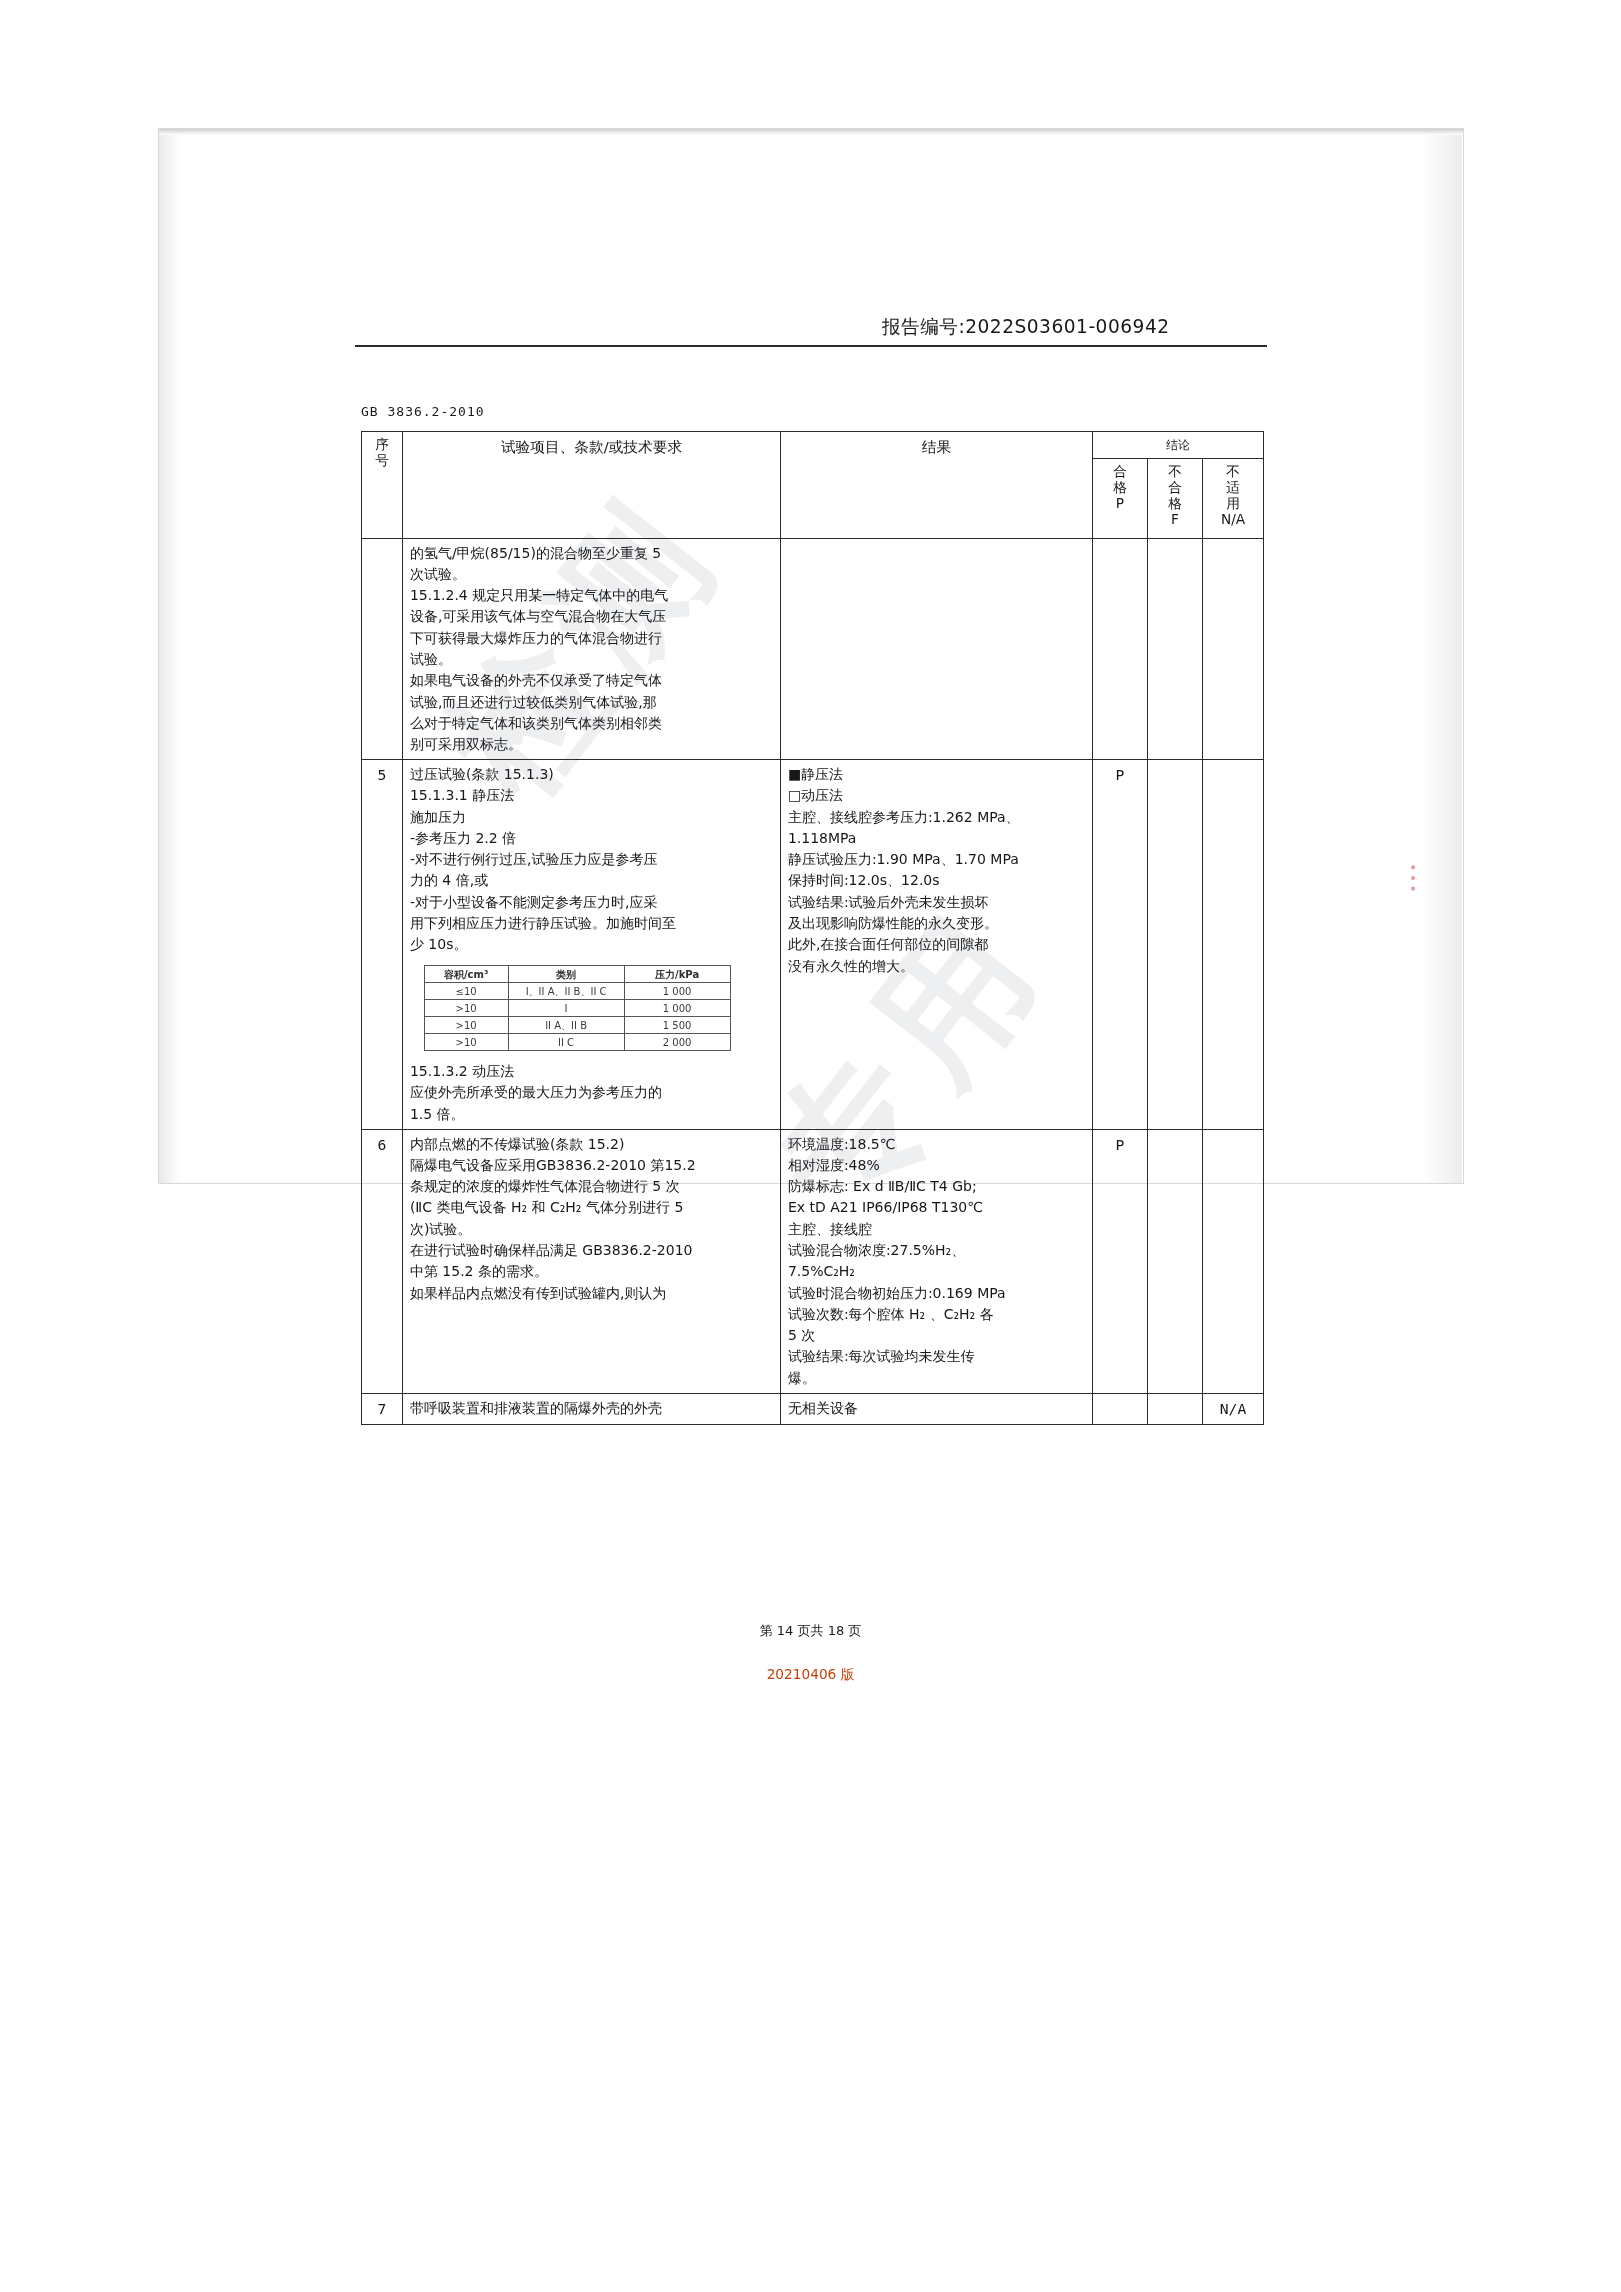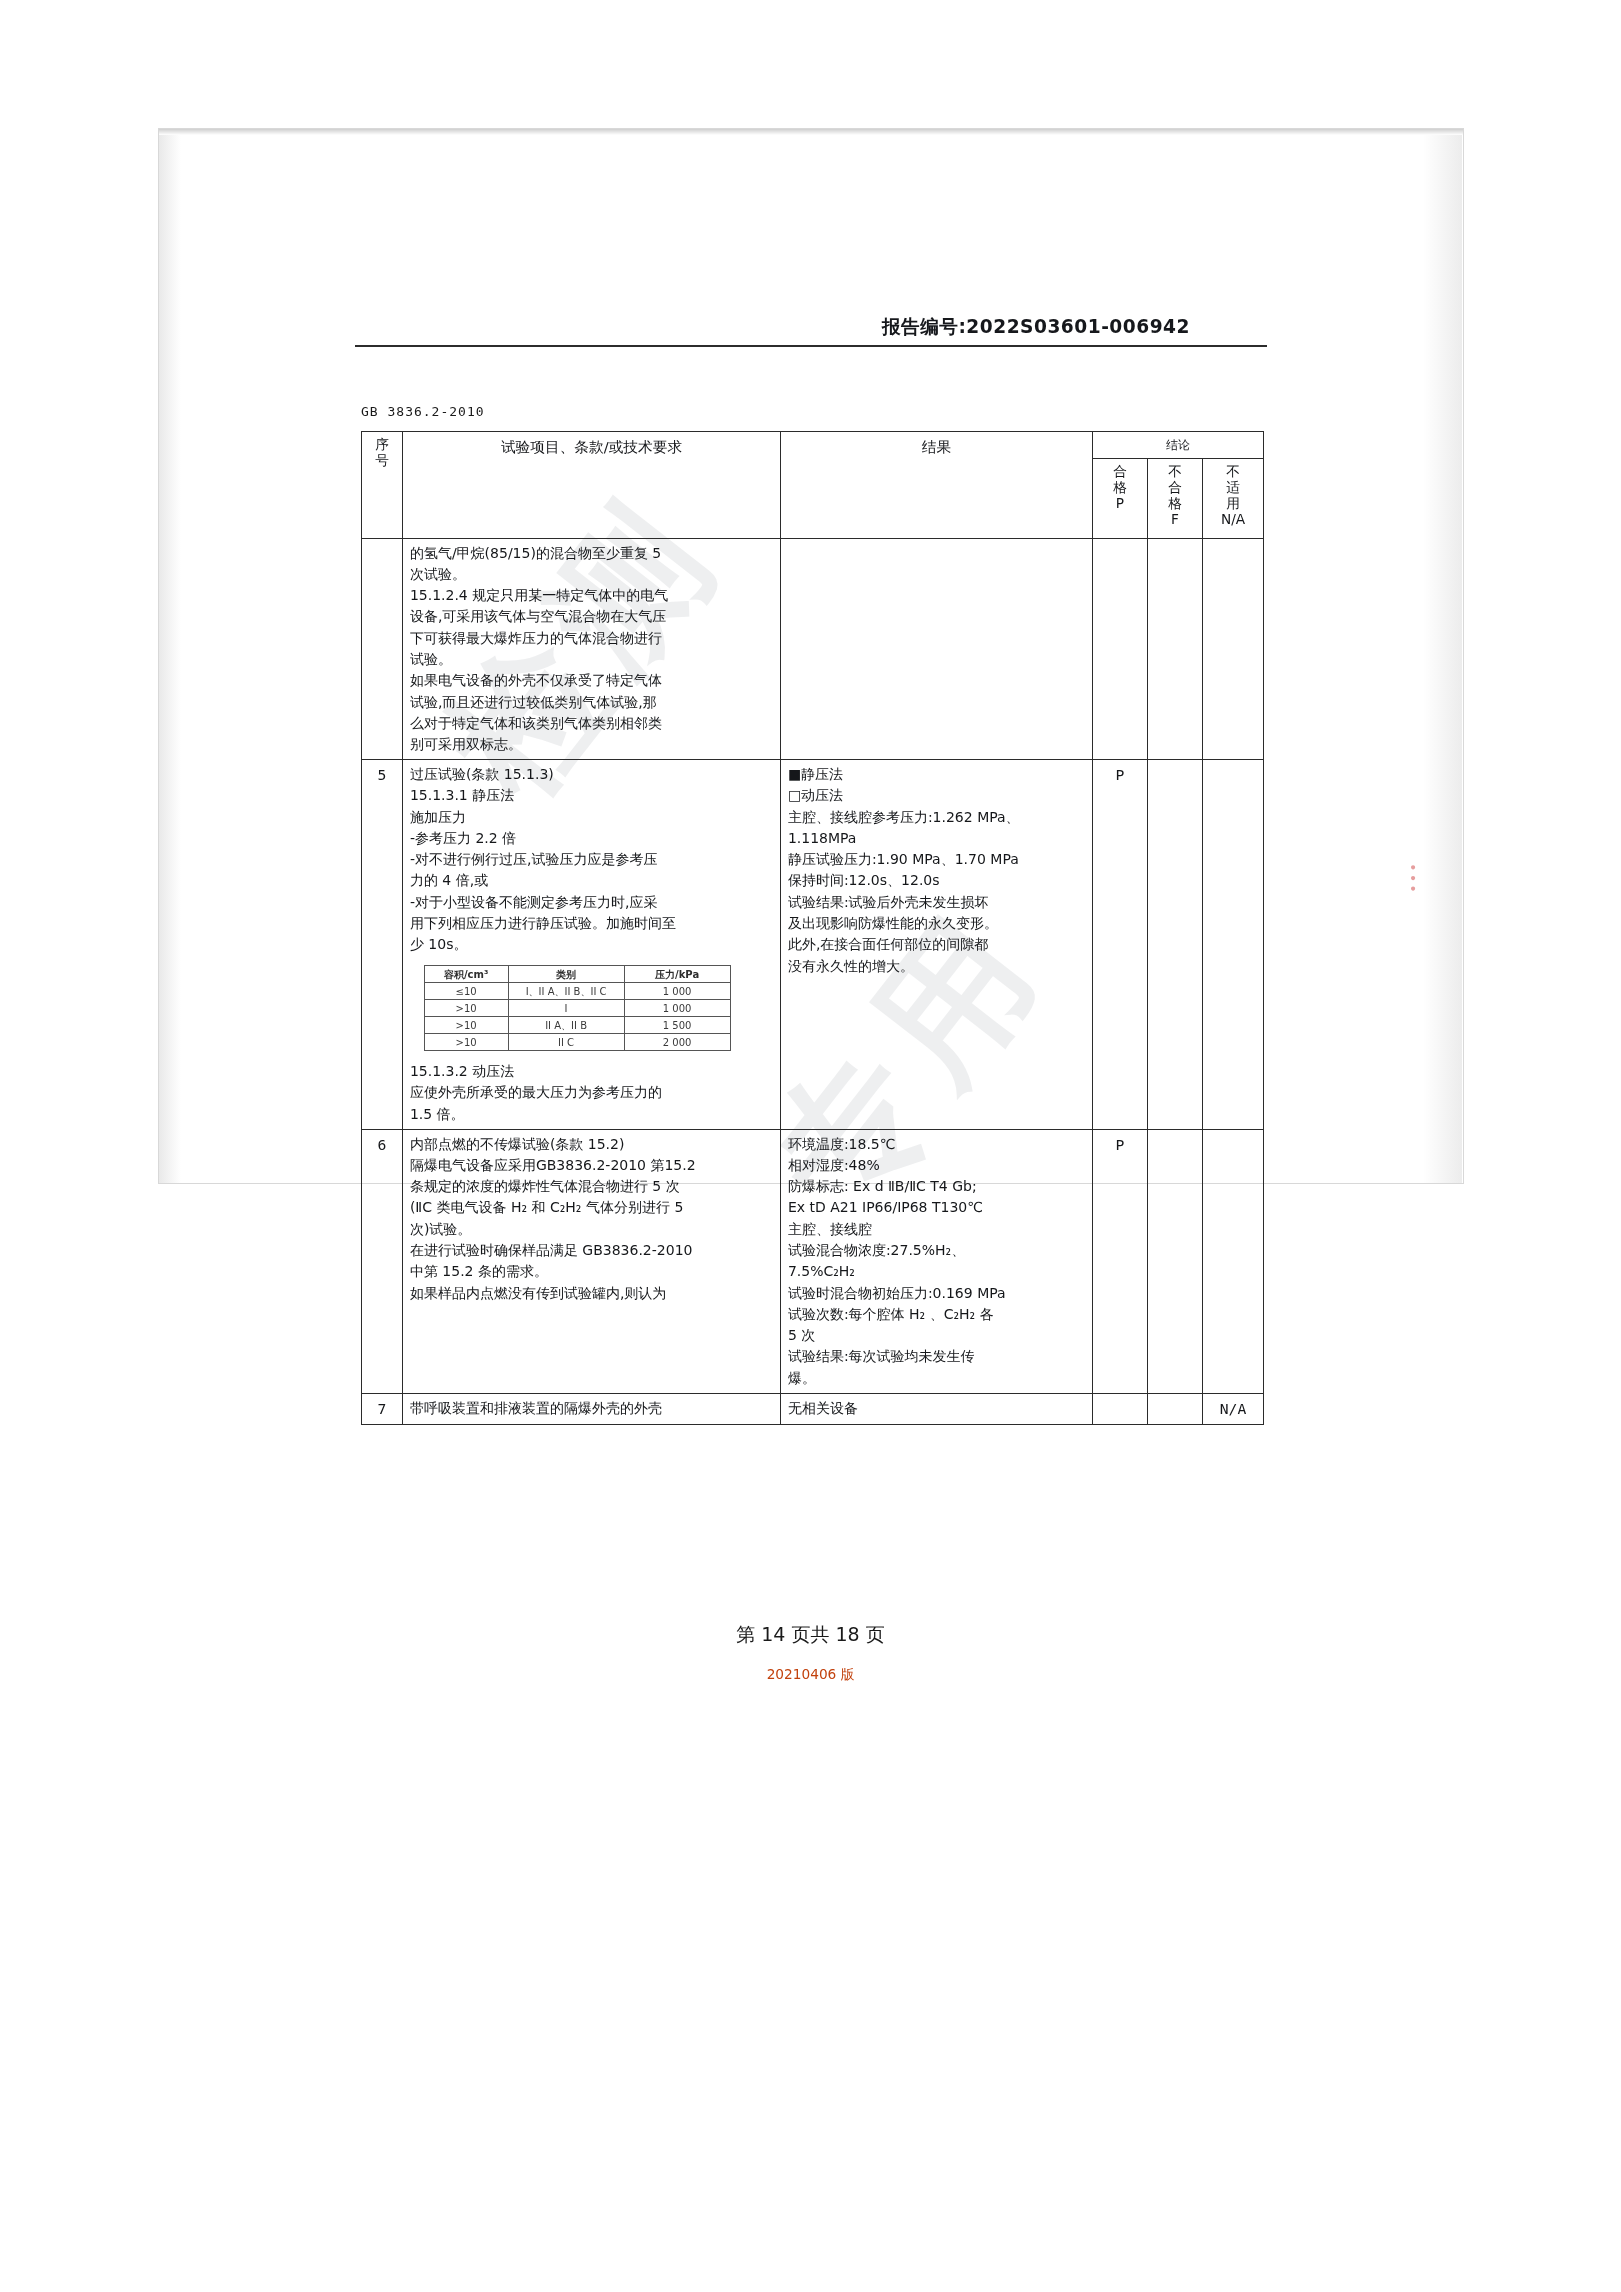--- a/index.html
+++ b/index.html
@@ -52,21 +52,21 @@
     background: linear-gradient(to bottom, #cfcfcf, #ffffff);
   }
 
   
   .report-no {
     position: absolute;
     left: 882px;
     top: 314px;
     font-family: "DejaVu Sans", sans-serif;
     font-size: 18.6px;
-    font-weight: bold;
+    font-weight: normal;
     letter-spacing: 0.5px;
     color: #16181c;
   }
   .header-rule {
     position: absolute;
     left: 355px;
     top: 345px;
     width: 912px;
     height: 2px;
     background: #2c2c2c;
@@ -162,21 +162,21 @@
   .inner-c2 { width: 116px; }
   .inner-c3 { width: 106px; }
 
   
   .footer-page {
     position: absolute;
     left: 0;
     top: 1622px;
     width: 1621px;
     text-align: center;
-    font-size: 19px;
+    font-size: 13px;
     color: #1a1a1a;
   }
   .footer-ver {
     position: absolute;
     left: 0;
     top: 1666px;
     width: 1621px;
     text-align: center;
     font-size: 13.7px;
     color: #c2410c;

